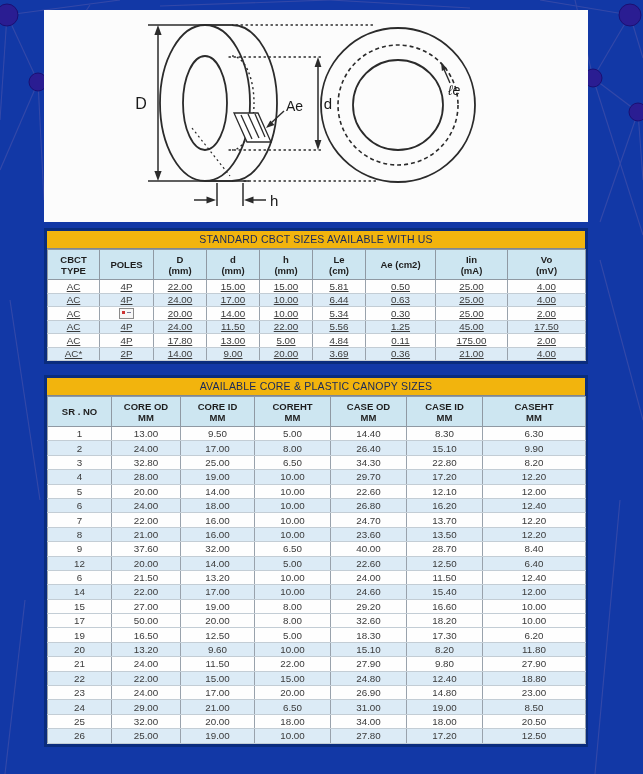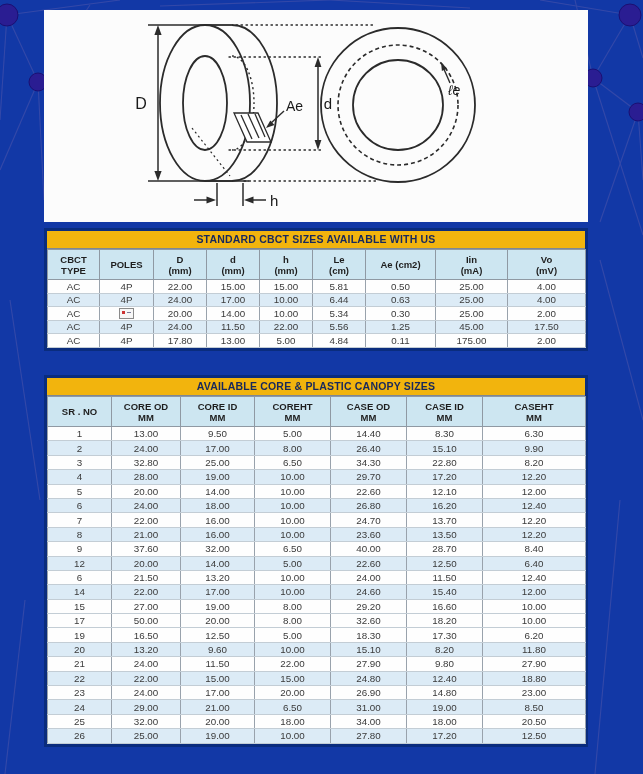--- a/index.html
+++ b/index.html
@@ -14,38 +14,38 @@
     background:#fcfcfc;
   }
   .tbl-wrap{
     position:absolute;left:44px;width:544px;
     border:3px solid #0a2c7d;background:#fff;box-sizing:border-box;
   }
   #table1-wrap{top:228px;}
   #table2-wrap{top:375px;}
   .table-title{
     background:#f2b40d;color:#17285c;
-    font-weight:bold;font-size:10.5px;letter-spacing:.2px;
+    font-weight:normal;font-size:10.5px;letter-spacing:.2px;
     text-align:center;height:17px;line-height:17px;
     border-bottom:1px solid #7e8792;
   }
   table{border-collapse:collapse;width:100%;table-layout:fixed;}
   th{
     background:#cde6f1;color:#1e1e1e;
     font-size:9.5px;font-weight:bold;line-height:11px;
     text-align:center;vertical-align:middle;
     border:1px solid #8f99a3;height:27px;padding:1px 4px;
   }
   td{
     color:#3a3a3a;font-size:9.8px;text-align:center;vertical-align:middle;
     border-left:1px solid #99a2ac;border-right:1px solid #99a2ac;
     border-top:1px solid #c3cdd5;border-bottom:1px solid #c3cdd5;
     padding:0;background:#fefefe;
   }
-  #table1-wrap td{height:12.5px;}
+  #table1-wrap td{height:12.5px;text-decoration:underline;}
   #table2-wrap td{height:13.4px;}
   tr.alt td{background:#dcebf6;}
   .broken-img{
     display:inline-block;width:13px;height:9px;position:relative;
     background:#f7f7f7;border:1px solid #8a8a8a;vertical-align:middle;
   }
   .broken-img .dot{
     position:absolute;left:2px;top:2px;width:3px;height:3px;background:#cc3333;
   }
   .broken-img .tick{
@@ -252,20 +252,31 @@
           <td>AC</td>
           <td>4P</td>
           <td>17.80</td>
           <td>13.00</td>
           <td>5.00</td>
           <td>4.84</td>
           <td>0.11</td>
           <td>175.00</td>
           <td>2.00</td>
         </tr>
+        <tr class="alt">
+          <td>AC*</td>
+          <td>2P</td>
+          <td>14.00</td>
+          <td>9.00</td>
+          <td>20.00</td>
+          <td>3.69</td>
+          <td>0.36</td>
+          <td>21.00</td>
+          <td>4.00</td>
+        </tr>
       </tbody>
   </table>
 </div>
 
 <div class="tbl-wrap" id="table2-wrap">
   <div class="table-title">AVAILABLE CORE &amp; PLASTIC CANOPY SIZES</div>
   <table id="table2">
     <colgroup>
       <col style="width:64px">
         <col style="width:69px">

